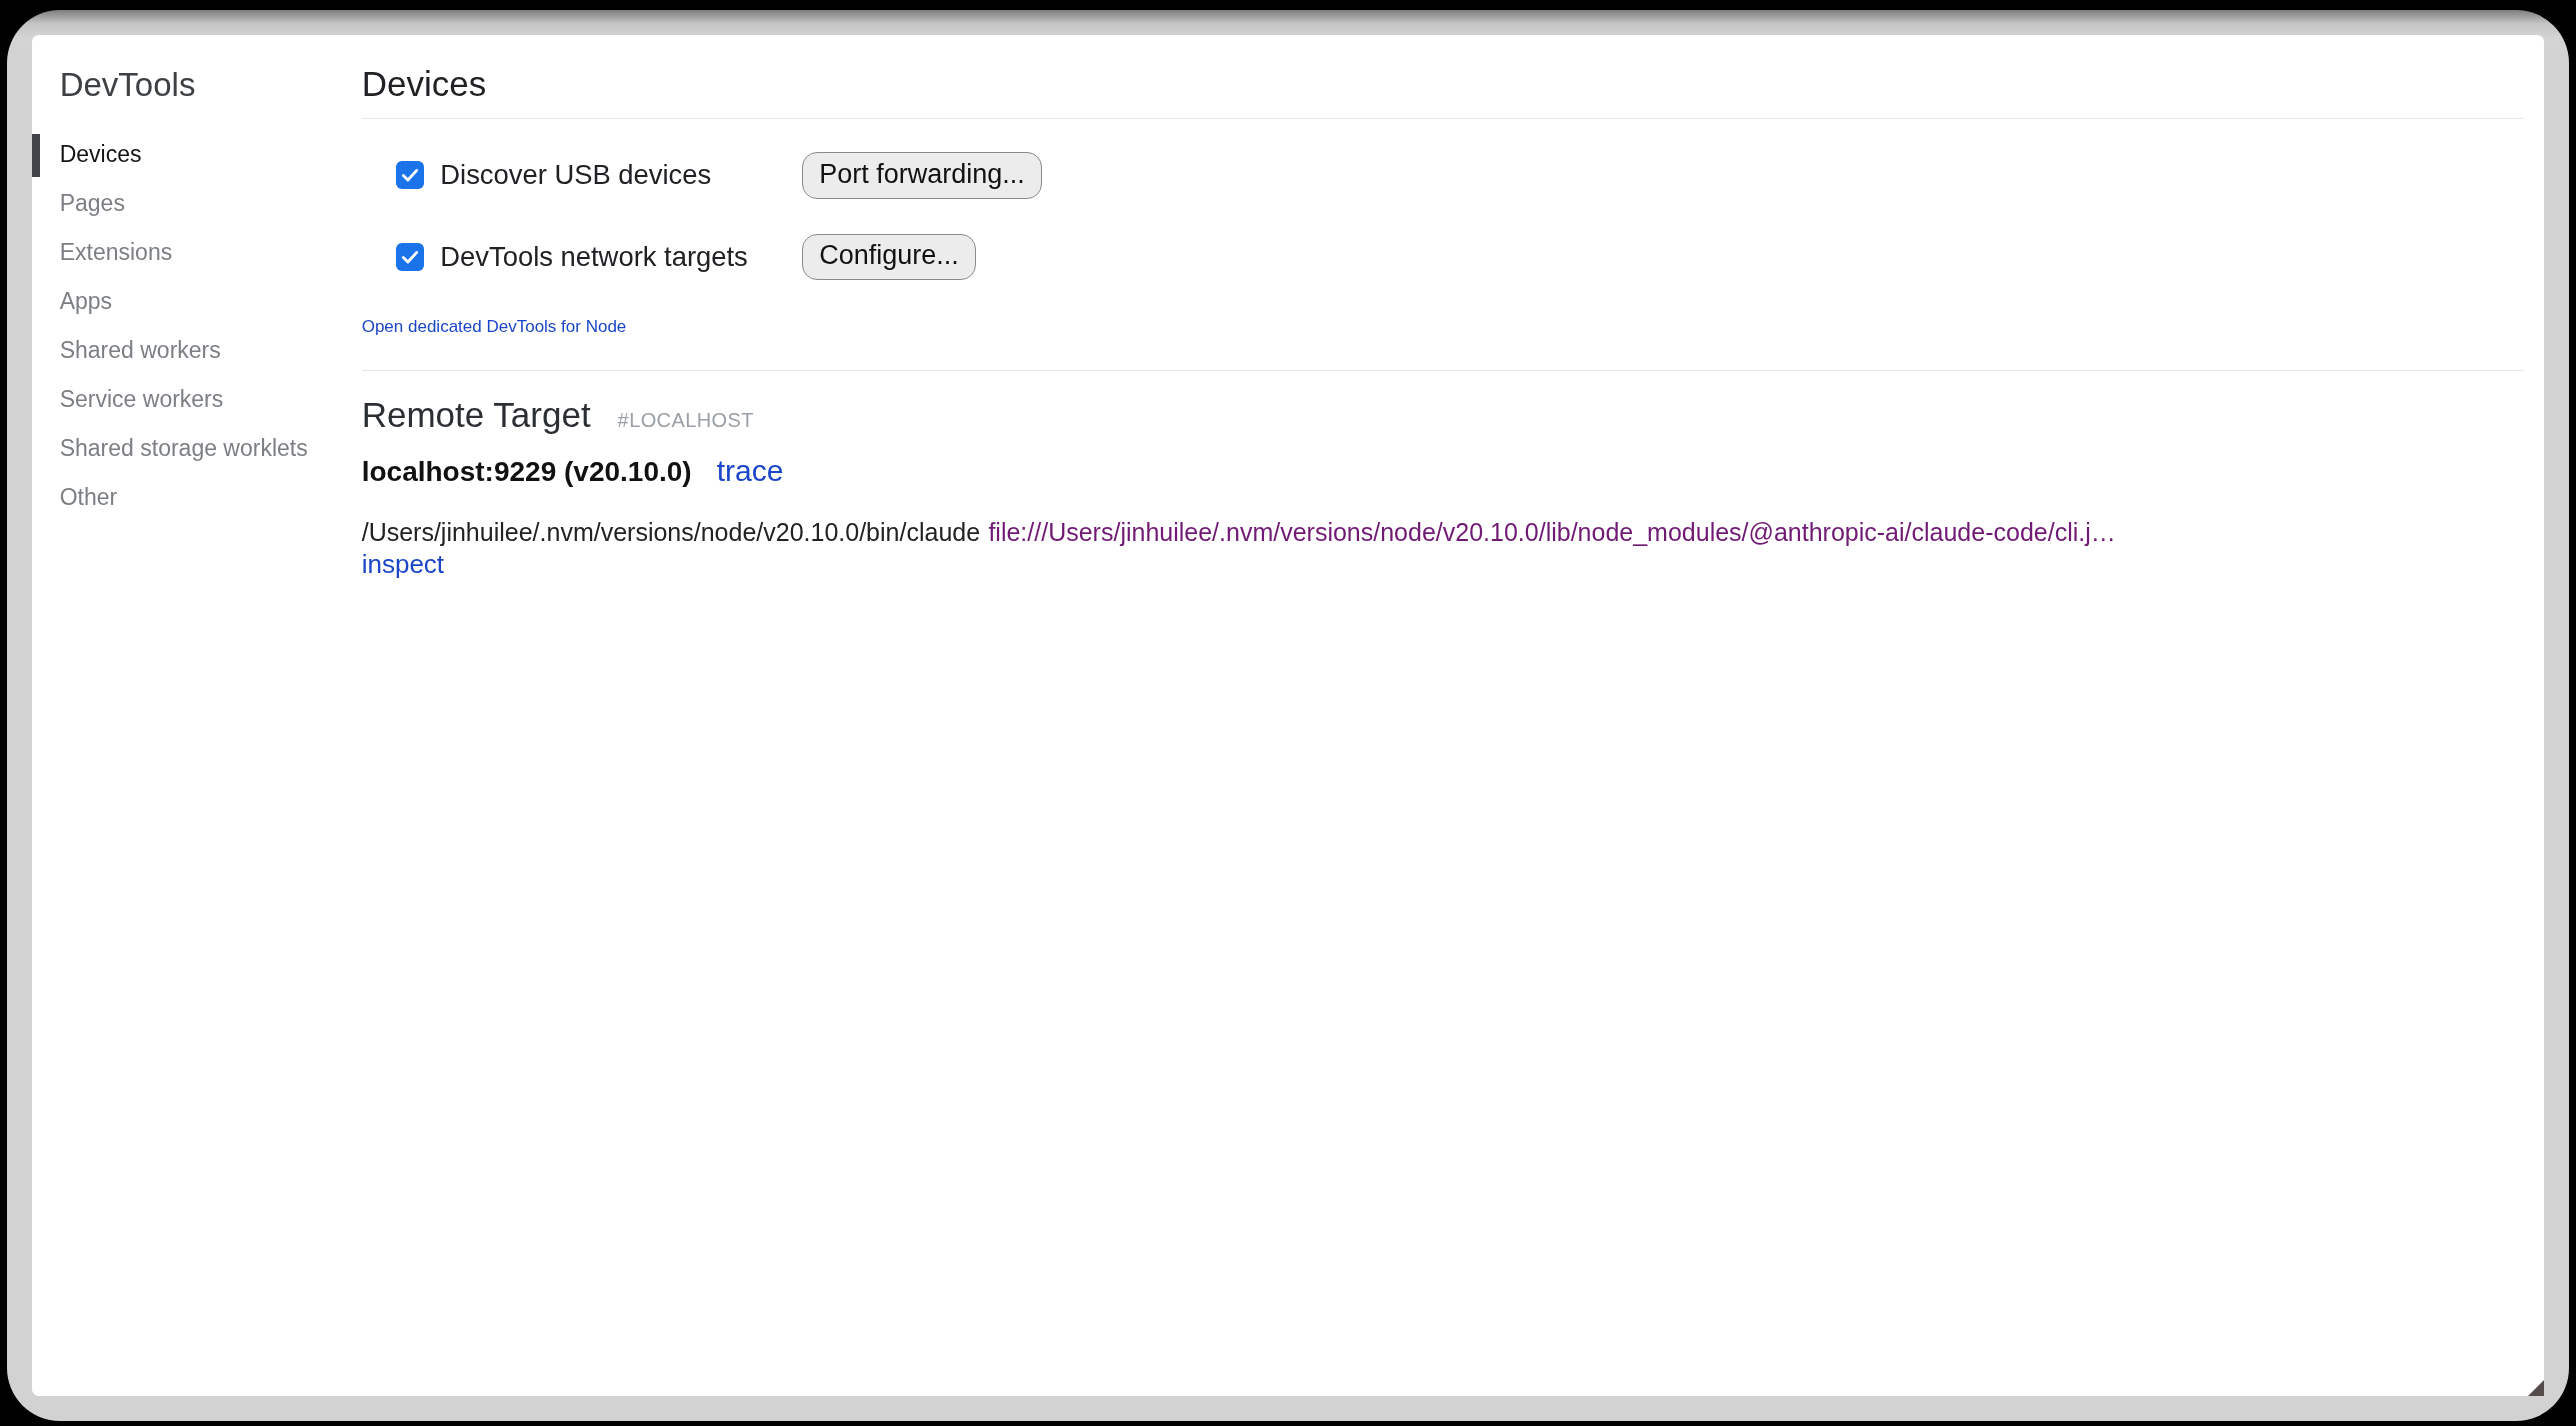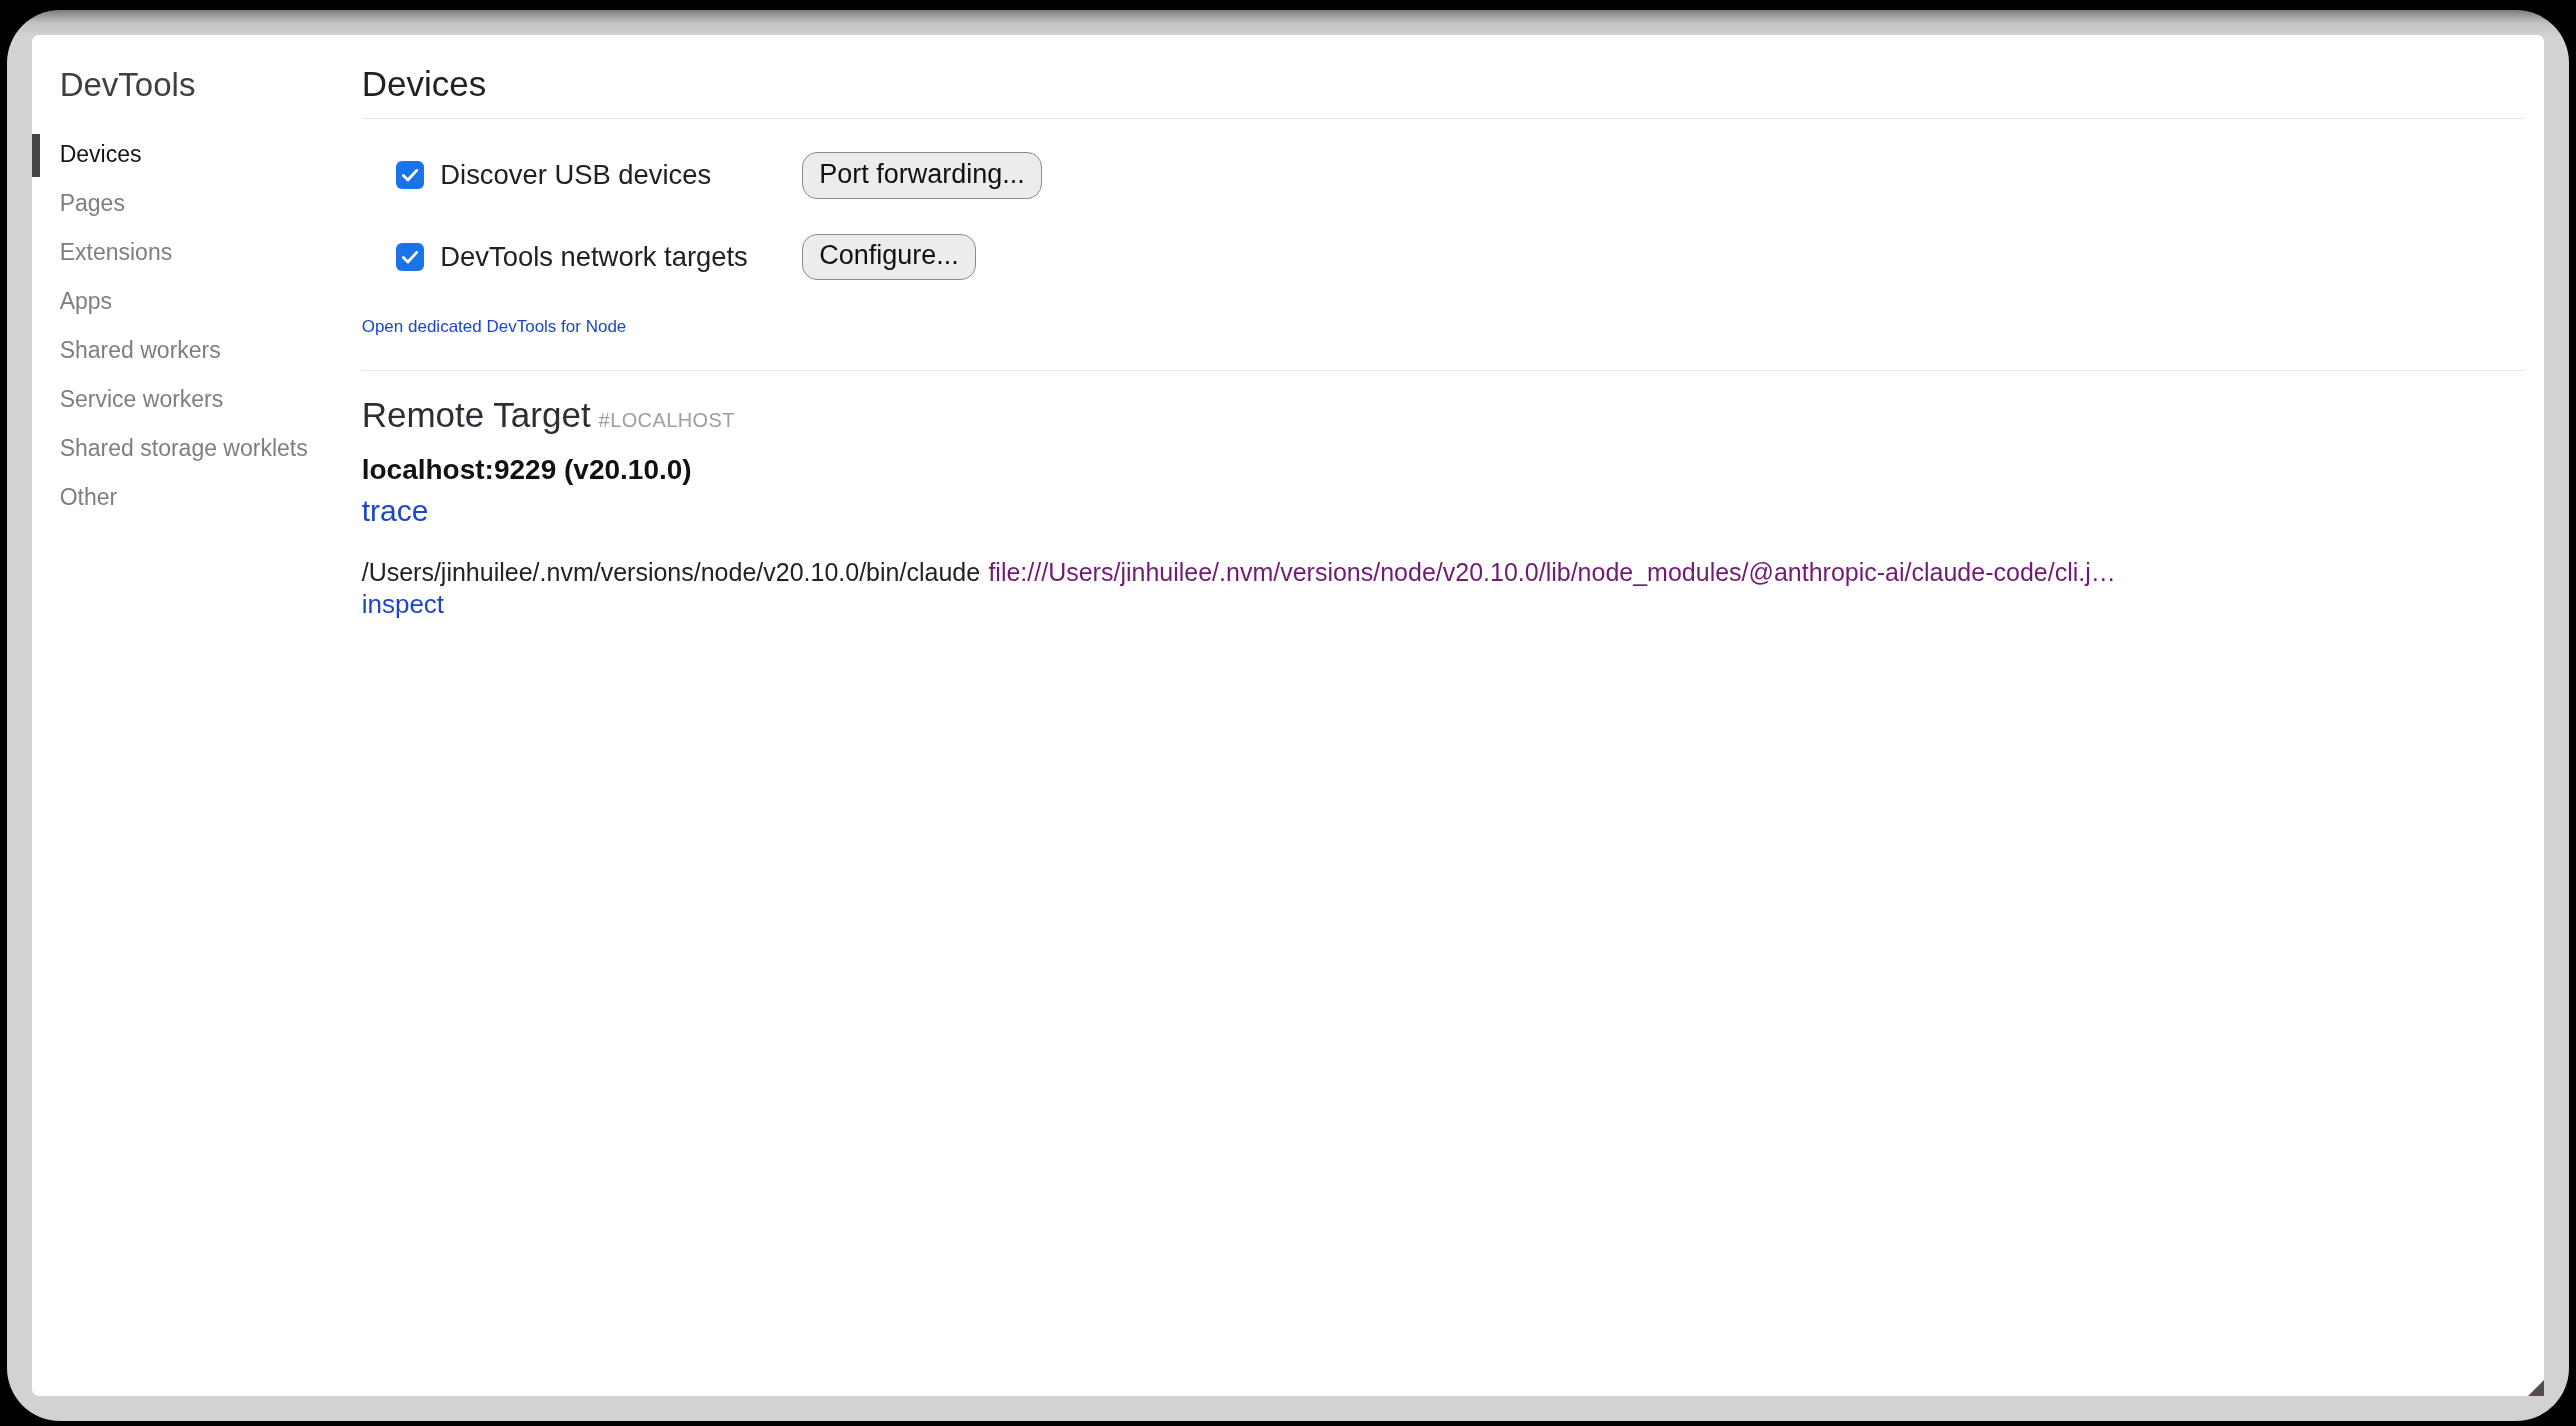--- a/index.html
+++ b/index.html
@@ -129,41 +129,40 @@
   }
   .node-link {
     display: inline-block;
     font-size: 17px;
     margin: 1.7px 0 33px 0;
   }
   .remote-section { padding-top: 23px; }
   .remote-heading-row {
     display: flex;
     align-items: baseline;
-    gap: 8px;
+    gap: 27px;
     margin: 0 0 18.3px 0;
   }
   .remote-title {
     font-size: 35px;
     line-height: 42px;
     font-weight: 400;
     color: #2b2f33;
     margin: 0;
   }
   .remote-badge {
     font-size: 20px;
     color: #9aa0a6;
     letter-spacing: 0.4px;
   }
   .target-row {
     display: flex;
     align-items: baseline;
-    gap: 8px;
+    gap: 25px;
     margin: 0 0 28px 0;
-    flex-direction: column;
   }
   .target-name {
     font-size: 28px;
     font-weight: 700;
     color: #111111;
   }
   .trace-link { font-size: 30px; }
   .target-detail {
     font-size: 25px;
     line-height: 32px;

